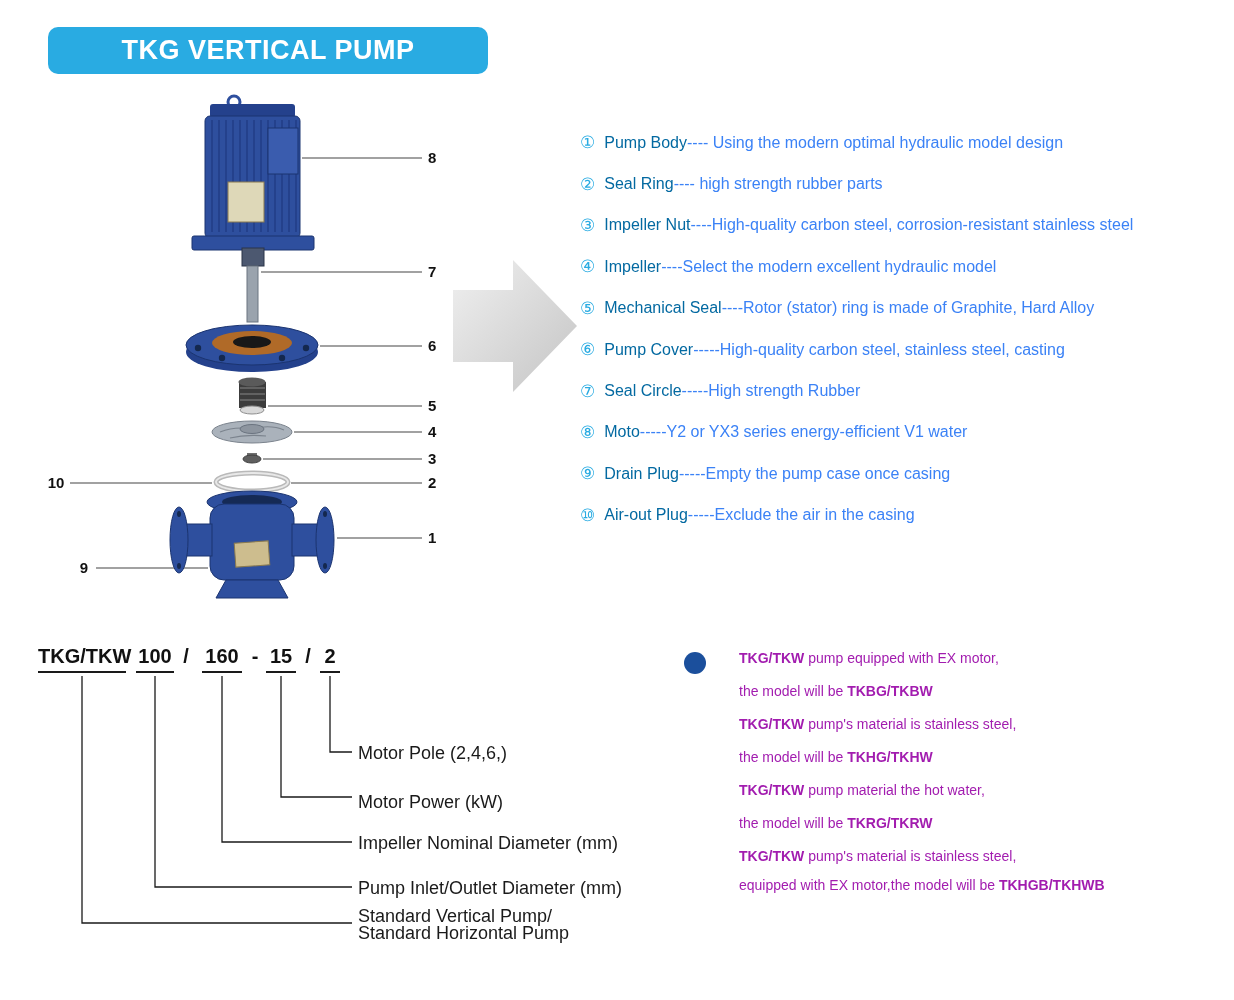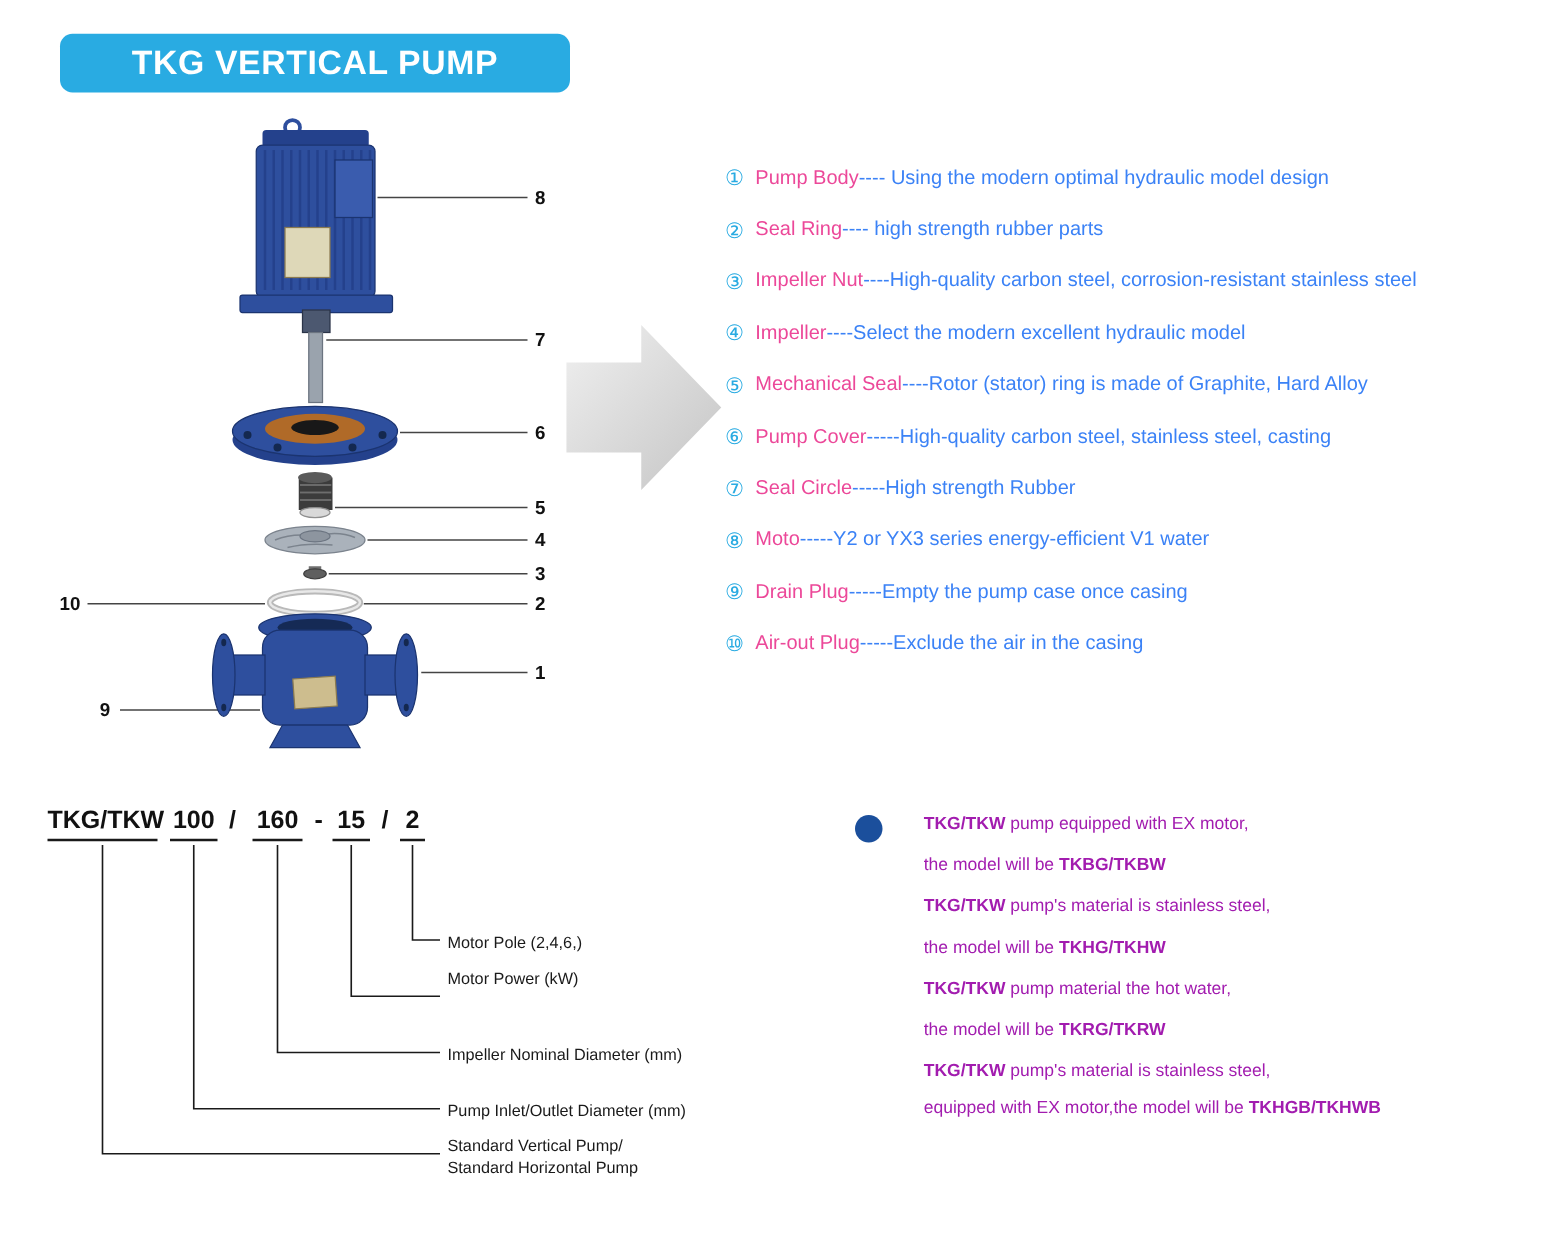--- a/index.html
+++ b/index.html
@@ -1,42 +1,42 @@
 <!DOCTYPE html>
 <html><head>
 <meta charset="utf-8">
 <style>
   * { margin:0; padding:0; box-sizing:border-box; }
   html,body { background:#ffffff; }
   body { font-family:"Liberation Sans", sans-serif; }
   .page { position:relative; width:1234px; height:1000px; background:#ffffff; overflow:hidden; }
 
   
-  .banner { position:absolute; left:48px; top:27px; width:408px; height:47px;
+  .banner { position:absolute; left:48px; top:27px; width:440px; height:47px;
             background:#29abe2; border-radius:10px; display:flex; align-items:center; justify-content:center; }
   .banner .title { color:#ffffff; font-size:27px; font-weight:bold; letter-spacing:.5px; }
 
   
   .pump  { position:absolute; left:30px;  top:90px; }
   .arrow { position:absolute; left:453px; top:252px; }
 
   
   .parts { position:absolute; left:580px; top:122px; }
   .part  { height:41.4px; display:flex; align-items:center; white-space:nowrap; font-size:16px; }
   .pnum  { color:#29abe2; font-size:17px; margin-right:9px; }
-  .pname { color:#ec4899; }
+  .pname { color:#0369a1; }
   .pdesc { color:#3b82f6; }
 
   
   .model { position:absolute; left:38px; top:645px; height:34px; width:330px; }
   .tok   { position:absolute; top:0; font-size:20px; font-weight:bold; color:#111111;
            text-align:center; padding-bottom:3px; }
   .tok.u { border-bottom:2px solid #1a1a1a; }
   .mlines { position:absolute; left:0; top:640px; }
-  .mlabel { position:absolute; font-size:13px; font-weight:500; color:#1a1a1a; white-space:nowrap; line-height:17px; }
+  .mlabel { position:absolute; font-size:18px; font-weight:500; color:#1a1a1a; white-space:nowrap; line-height:17px; }
 
   
   .bullet { position:absolute; left:684px; top:652px; width:22px; height:22px; border-radius:50%; background:#1b4f9c; }
   .nline  { position:absolute; left:718px; font-size:14px; color:#a21caf; white-space:nowrap;margin-left:21px; }
   .nline strong { font-weight:bold; }
 </style>
 </head>
 <body>
 
 <div class="page">
@@ -237,21 +237,21 @@
     <g stroke="#1a1a1a" stroke-width="1.3" fill="none">
       <polyline points="330,36 330,112 352,112"></polyline>
       <polyline points="281,36 281,157 352,157"></polyline>
       <polyline points="222,36 222,202 352,202"></polyline>
       <polyline points="155,36 155,247 352,247"></polyline>
       <polyline points="82,36 82,283 352,283"></polyline>
     </g>
   </svg>
 
   <div class="mlabel" style="left:358px; top:745px;">Motor Pole (2,4,6,)</div>
-  <div class="mlabel" style="left:358px; top:774px;">Motor Power (kW)</div>
+  <div class="mlabel" style="left:358px; top:794px;">Motor Power (kW)</div>
   <div class="mlabel" style="left:358px; top:835px;">Impeller Nominal Diameter (mm)</div>
   <div class="mlabel" style="left:358px; top:880px;">Pump Inlet/Outlet Diameter (mm)</div>
   <div class="mlabel" style="left:358px; top:908px;">
     <div>Standard Vertical Pump/</div>
     <div>Standard Horizontal Pump</div>
   </div>
 
   <span class="bullet"></span>
   <div class="nline" style="top:650px;"><strong>TKG/TKW</strong><span> pump equipped with EX motor,</span><strong></strong></div>
   <div class="nline" style="top:683px;"><strong></strong><span>the model will be </span><strong>TKBG/TKBW</strong></div>

